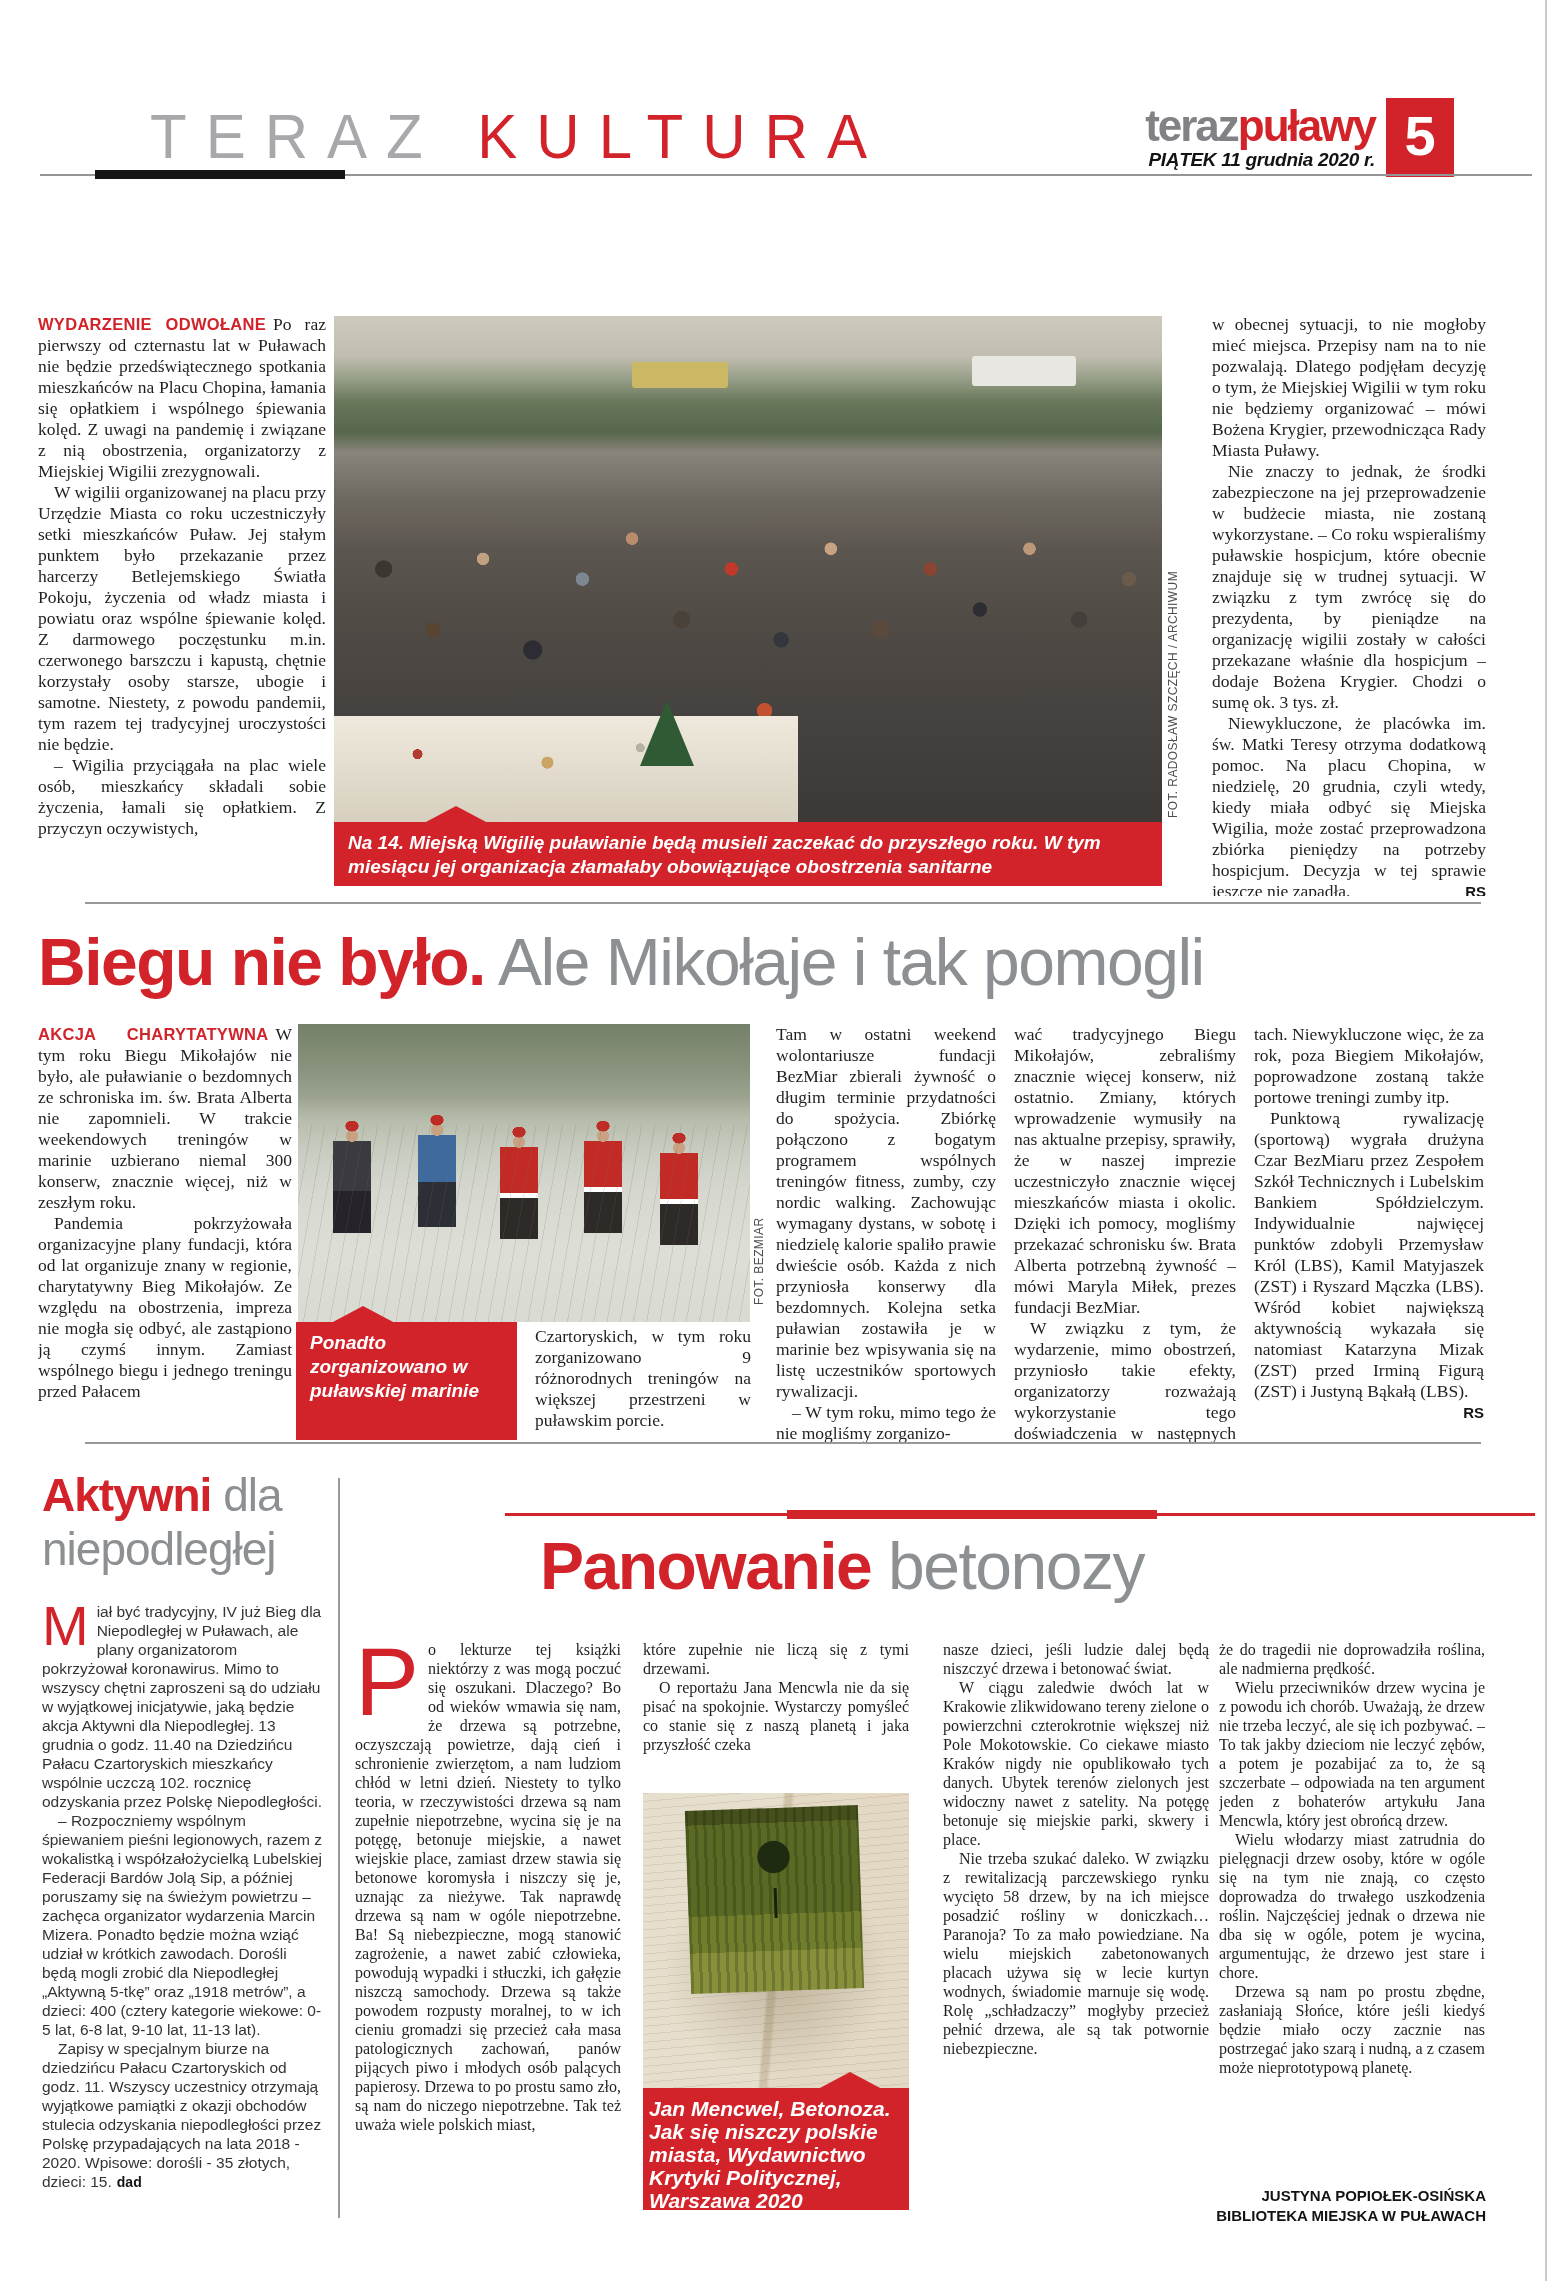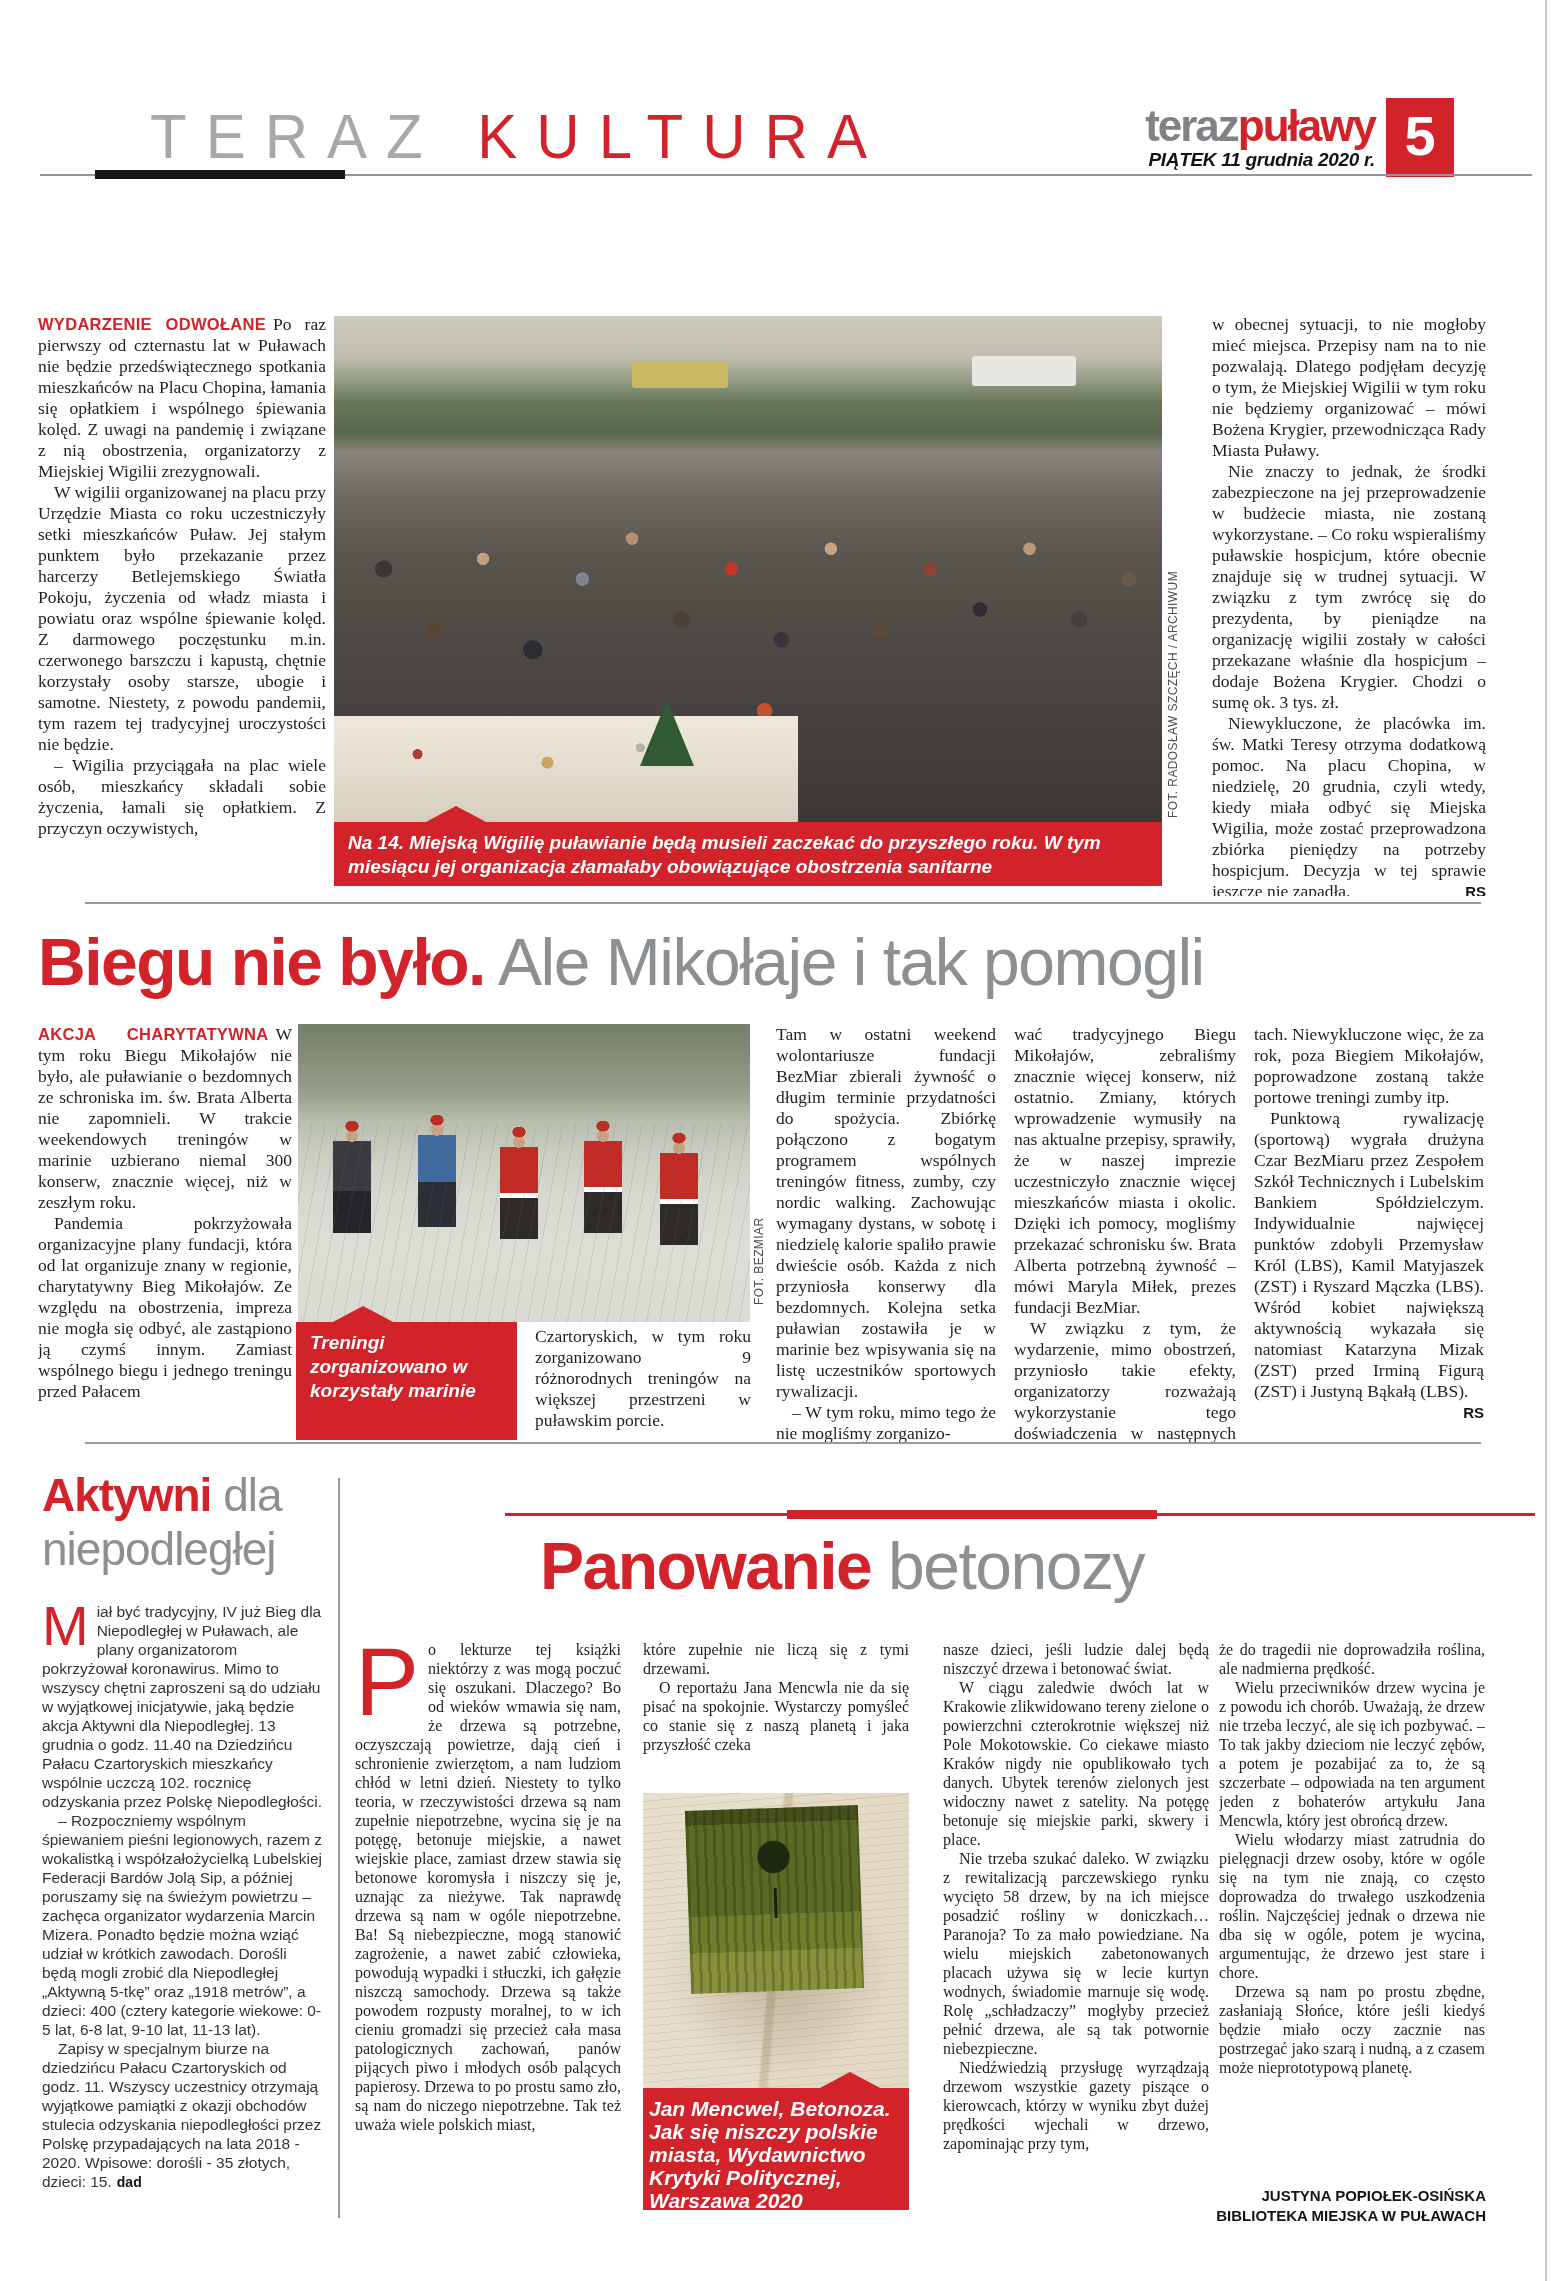--- a/index.html
+++ b/index.html
@@ -198,21 +198,21 @@
   <div class="photo2">
     <div class="santa dark" style="left:35px;top:96px;"></div>
     <div class="santa blue" style="left:120px;top:90px;"></div>
     <div class="santa" style="left:202px;top:102px;"></div>
     <div class="santa" style="left:286px;top:96px;"></div>
     <div class="santa" style="left:362px;top:108px;"></div>
   </div>
   <div class="vcredit" style="left:752px;top:1160px;height:145px;">FOT. BEZMIAR</div>
 
   <div class="tri" style="left:331px;top:1306px;"></div>
-  <div class="photo-caption" style="left:296px;top:1322px;width:221px;height:118px;">Treningi zorganizowano w korzystały marinie</div>
+  <div class="photo-caption" style="left:296px;top:1322px;width:221px;height:118px;">Ponadto zorganizowano w puławskiej marinie</div>
 
   <div class="col serif" style="left:535px;top:1326px;width:216px;height:118px;">
     <p>Czartoryskich, w tym roku zorganizowano 9 różnorodnych treningów na większej przestrzeni w puławskim porcie.</p>
   </div>
 
   <div class="col serif" style="left:776px;top:1024px;width:220px;height:420px;">
     <p>Tam w ostatni weekend wolontariusze fundacji BezMiar zbierali żywność o długim terminie przydatności do spożycia. Zbiórkę połączono z bogatym programem wspólnych treningów fitness, zumby, czy nordic walking. Zachowując wymagany dystans, w sobotę i niedzielę kalorie spaliło prawie dwieście osób. Każda z nich przyniosła konserwy dla bezdomnych. Kolejna setka puławian zostawiła je w marinie bez wpisywania się na listę uczestników sportowych rywalizacji.</p>
     <p>– W tym roku, mimo tego że nie mogliśmy zorganizo-</p>
   </div>
 
@@ -261,21 +261,20 @@
     <div class="pagelines"></div>
     <div class="book-cover"></div>
   </div>
   <div class="tri" style="left:818px;top:2072px;"></div>
   <div class="photo-caption" style="left:643px;top:2088px;width:266px;height:122px;font-size:21px;line-height:23px;padding-left:6px;">Jan Mencwel, Betonoza. Jak się niszczy polskie miasta, Wydawnictwo Krytyki Politycznej, Warszawa 2020</div>
 
   <div class="col serif-sm" style="left:931px;top:1640px;width:266px;height:632px;margin-left:12px;">
     <p>nasze dzieci, jeśli ludzie dalej będą niszczyć drzewa i betonować świat.</p>
     <p>W ciągu zaledwie dwóch lat w Krakowie zlikwidowano tereny zielone o powierzchni czterokrotnie większej niż Pole Mokotowskie. Co ciekawe miasto Kraków nigdy nie opublikowało tych danych. Ubytek terenów zielonych jest widoczny nawet z satelity. Na potęgę betonuje się miejskie parki, skwery i place.</p>
     <p>Nie trzeba szukać daleko. W związku z rewitalizacją parczewskiego rynku wycięto 58 drzew, by na ich miejsce posadzić rośliny w doniczkach… Paranoja? To za mało powiedziane. Na wielu miejskich zabetonowanych placach używa się w lecie kurtyn wodnych, świadomie marnuje się wodę. Rolę „schładzaczy” mogłyby przecież pełnić drzewa, ale są tak potwornie niebezpieczne.</p>
-    <p>Niedźwiedzią przysługę wyrządzają drzewom wszystkie gazety piszące o kierowcach, którzy w wyniku zbyt dużej prędkości wjechali w drzewo, zapominając przy tym,</p>
   </div>
 
   <div class="col serif-sm" style="left:1219px;top:1640px;width:266px;height:540px;">
     <p>że do tragedii nie doprowadziła roślina, ale nadmierna prędkość.</p>
     <p>Wielu przeciwników drzew wycina je z powodu ich chorób. Uważają, że drzew nie trzeba leczyć, ale się ich pozbywać. – To tak jakby dzieciom nie leczyć zębów, a potem je pozabijać za to, że są szczerbate – odpowiada na ten argument jeden z bohaterów artykułu Jana Mencwla, który jest obrońcą drzew.</p>
     <p>Wielu włodarzy miast zatrudnia do pielęgnacji drzew osoby, które w ogóle się na tym nie znają, co często doprowadza do trwałego uszkodzenia roślin. Najczęściej jednak o drzewa nie dba się w ogóle, potem je wycina, argumentując, że drzewo jest stare i chore.</p>
     <p>Drzewa są nam po prostu zbędne, zasłaniają Słońce, które jeśli kiedyś będzie miało oczy zacznie nas postrzegać jako szarą i nudną, a z czasem może nieprototypową planetę.</p>
   </div>
 
   <div class="signature">

